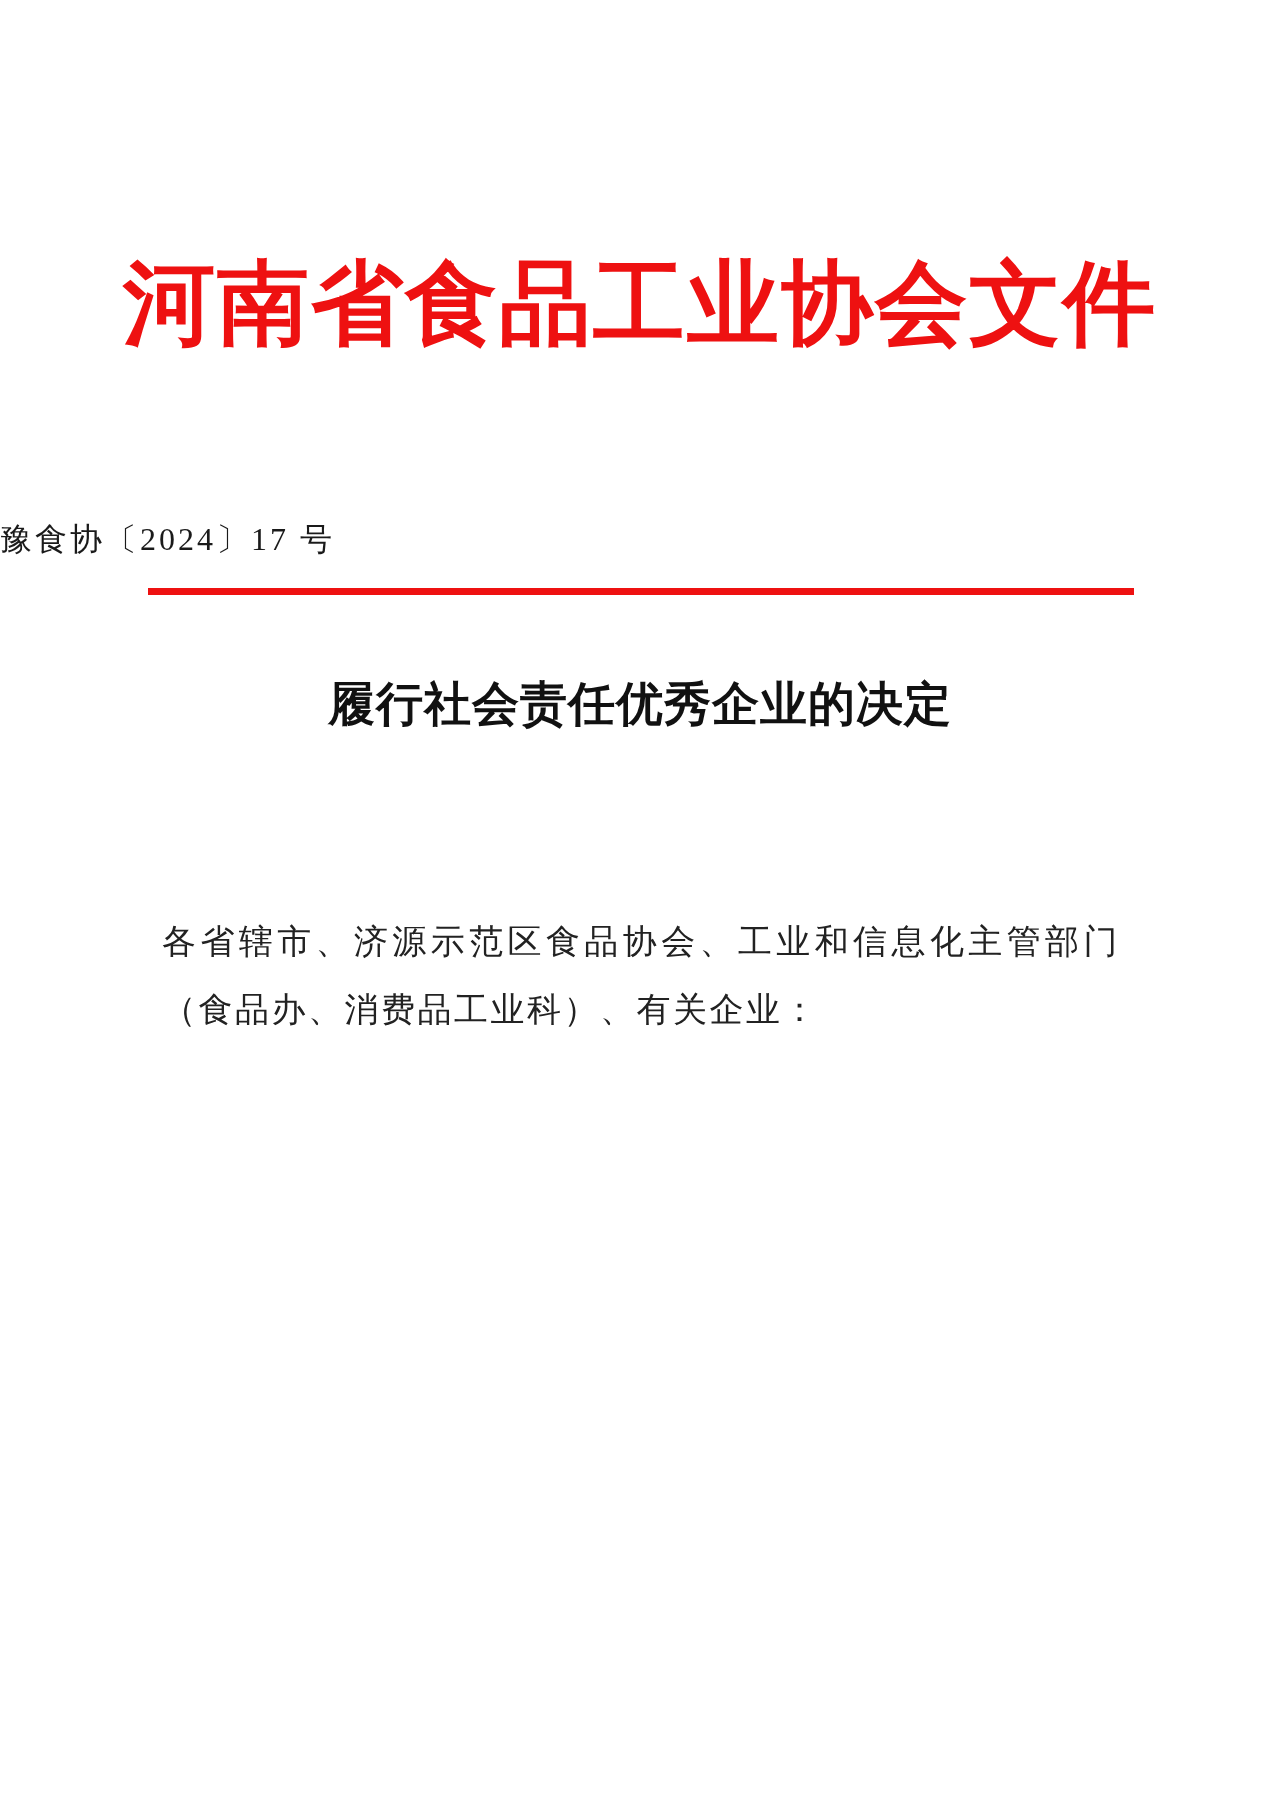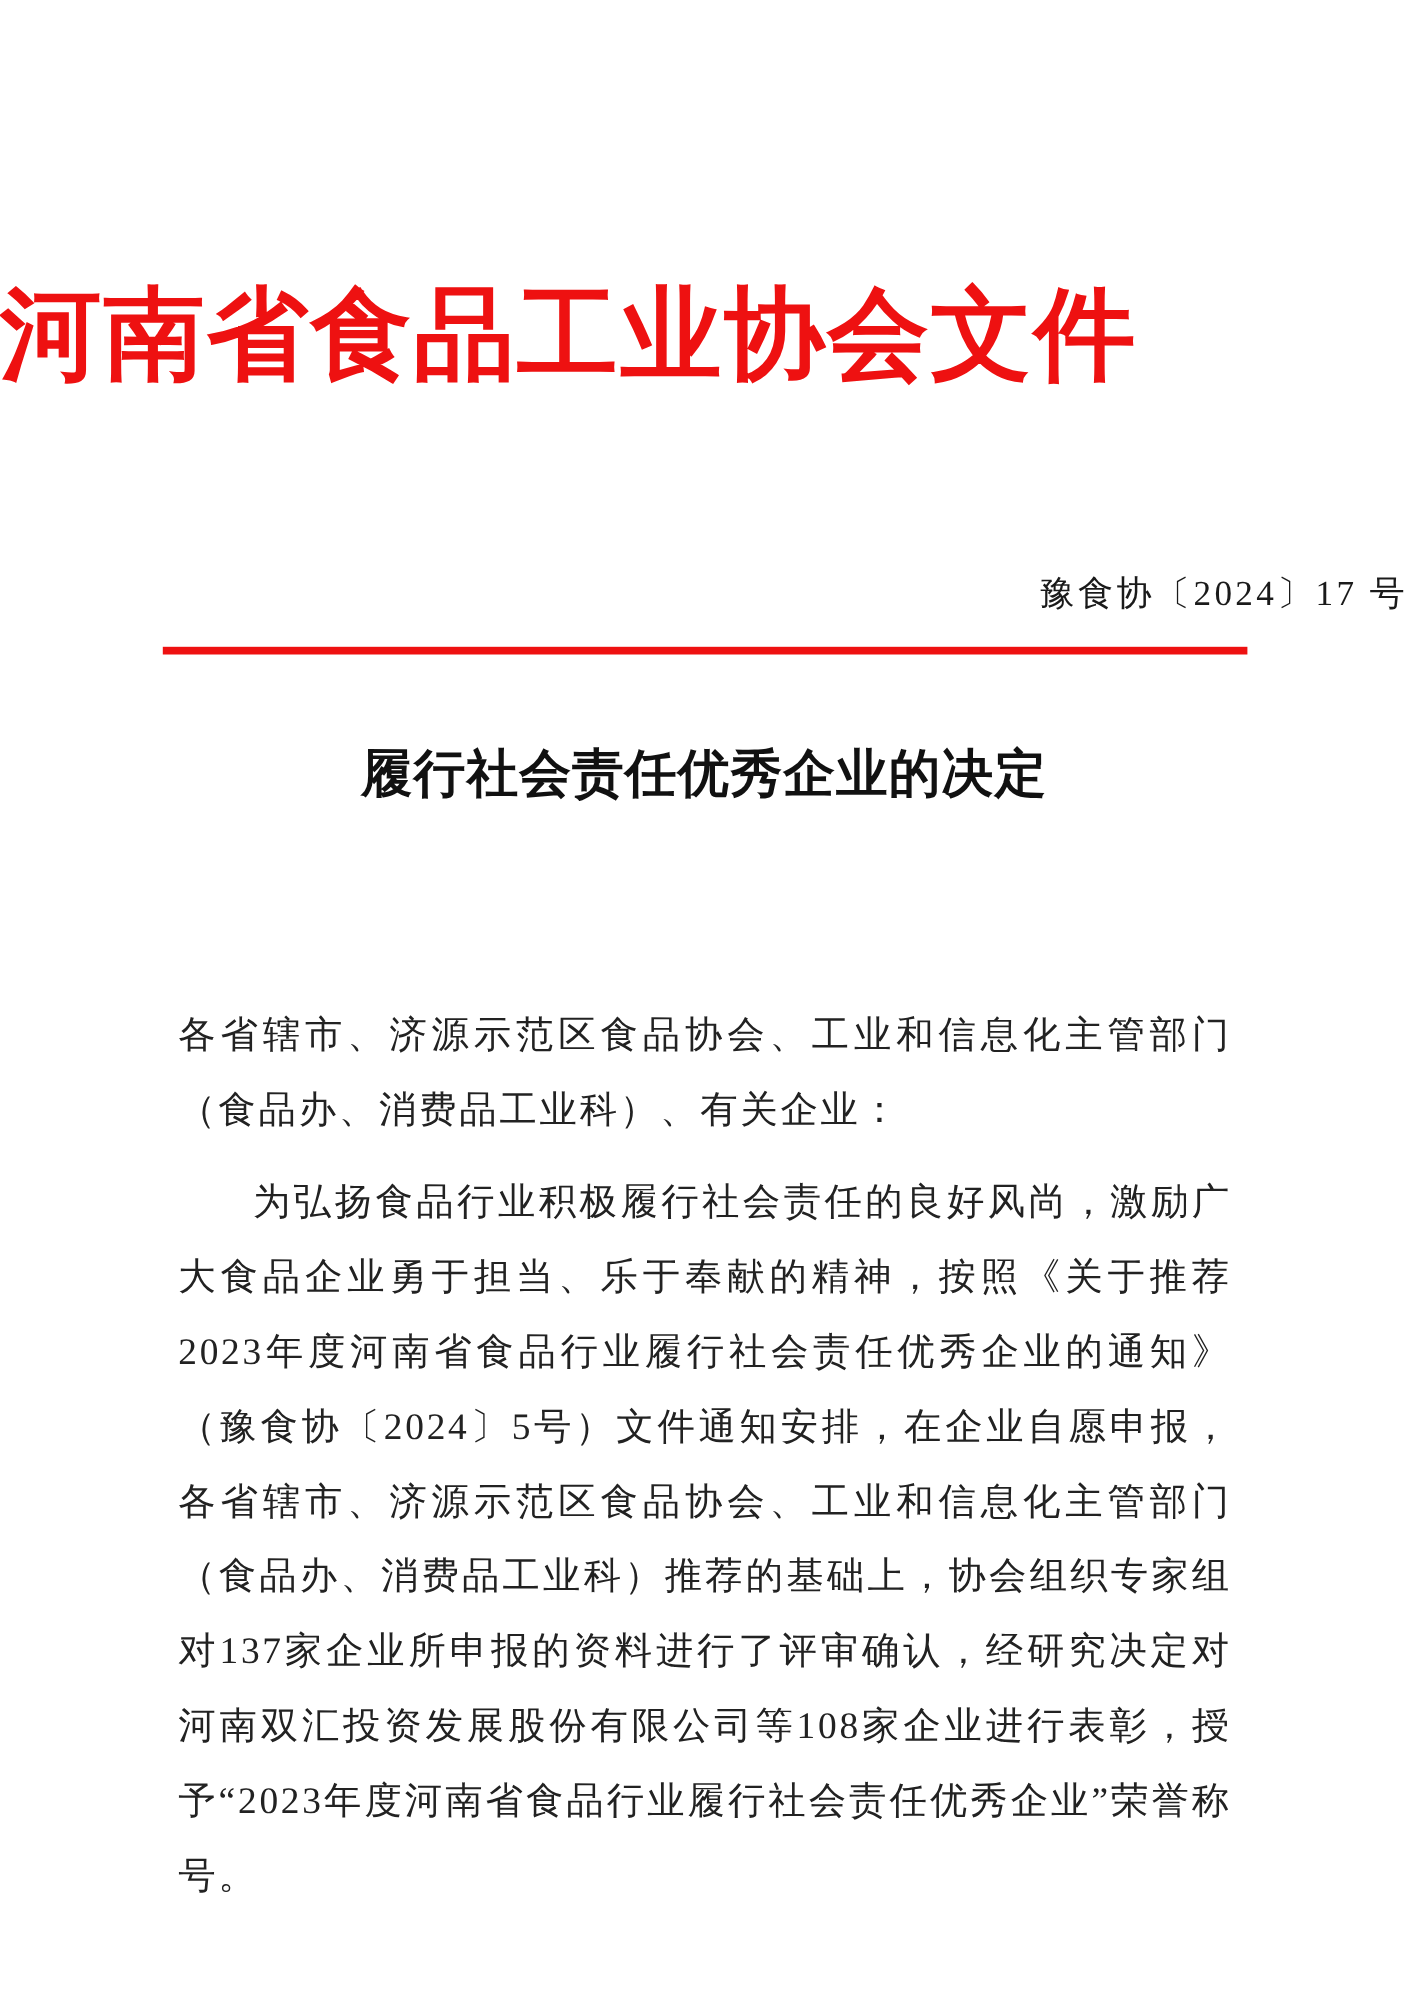--- a/index.html
+++ b/index.html
@@ -11,33 +11,34 @@
     margin: 0 auto;
     background: #ffffff;
     overflow: hidden;
     font-family: "Liberation Serif", "DejaVu Serif", serif;
   }
   .org-title {
     position: absolute;
     top: 252px;
     left: 0;
     width: 100%;
+    text-align: center;
     font-size: 92px;
     font-weight: 700;
     letter-spacing: 2px;
     color: #ee1111;
     white-space: nowrap;
     line-height: 1.15;
   }
   .doc-number {
     position: absolute;
     top: 518px;
     left: 0;
     width: 100%;
-    text-align: right;
+    text-align: left;
     font-size: 32px;
     letter-spacing: 3px;
     color: #1a1a1a;
   }
   .red-line {
     position: absolute;
     top: 588px;
     left: 148px;
     width: 986px;
     height: 7px;
@@ -80,16 +81,15 @@
   <div class="doc-number">豫食协〔2024〕17 号</div>
 
   <div class="red-line"></div>
 
   <div class="doc-title">
     <div>履行社会责任优秀企业的决定</div>
   </div>
 
   <div class="body-block">
     <p>各省辖市、济源示范区食品协会、工业和信息化主管部门（食品办、消费品工业科）、有关企业：</p>
-    <p class="indented">为弘扬食品行业积极履行社会责任的良好风尚，激励广大食品企业勇于担当、乐于奉献的精神，按照《关于推荐2023年度河南省食品行业履行社会责任优秀企业的通知》（豫食协〔2024〕5号）文件通知安排，在企业自愿申报，各省辖市、济源示范区食品协会、工业和信息化主管部门（食品办、消费品工业科）推荐的基础上，协会组织专家组对137家企业所申报的资料进行了评审确认，经研究决定对河南双汇投资发展股份有限公司等108家企业进行表彰，授予“2023年度河南省食品行业履行社会责任优秀企业”荣誉称号。</p>
   </div>
 
 </div>
 
 </body></html>

